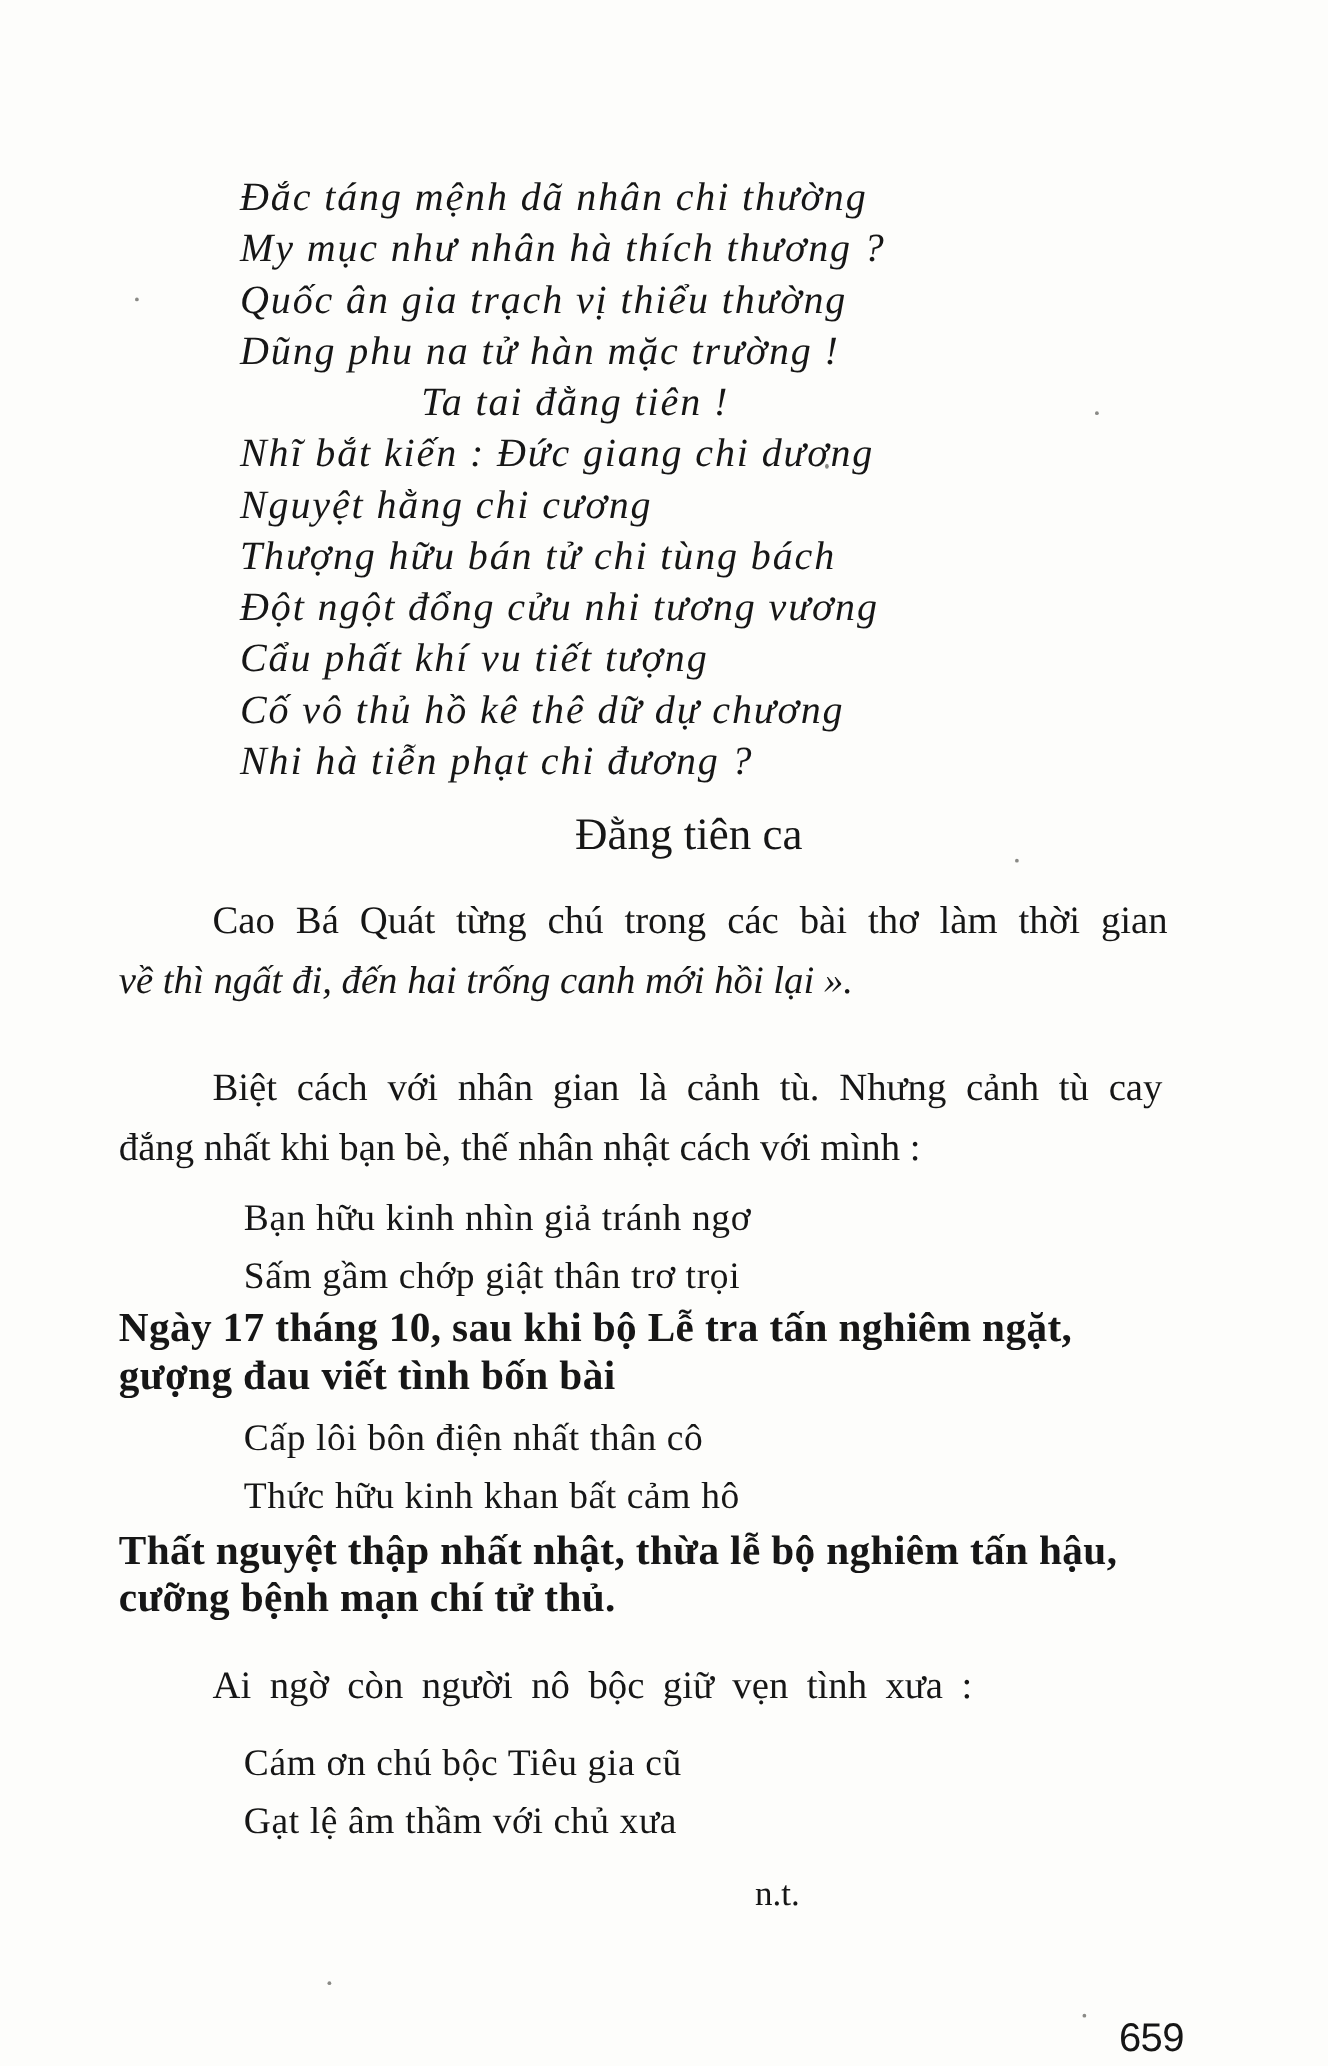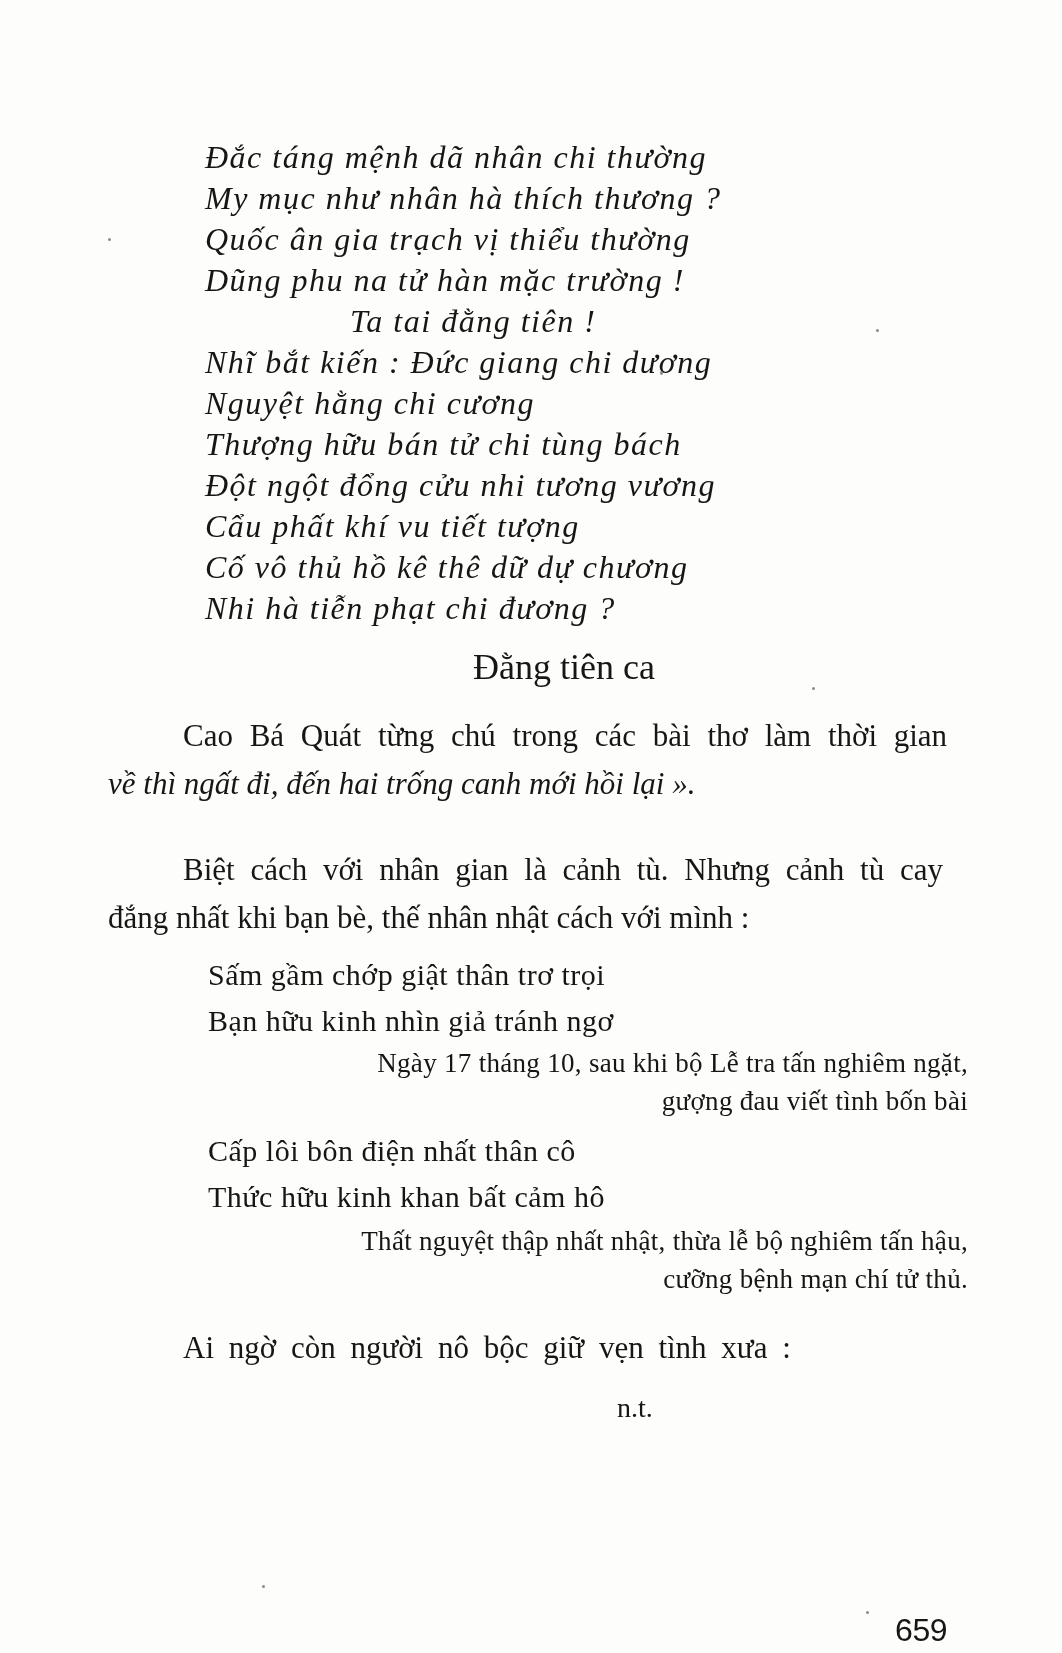--- a/index.html
+++ b/index.html
@@ -5,21 +5,21 @@
   html,body{margin:0;padding:0;background:#e8e8e6;}
   .page{
     position:relative;
     width:1062px;height:1653px;
     margin:0 auto;
     background:#fdfdfb;
     font-family:"Liberation Serif", serif;
     color:#161616;
     overflow:hidden;
   }
-  .content{position:absolute;left:108px;top:0;width:860px;}
+  .content{position:absolute;left:95px;top:0;width:860px;}
 
   
   .poem-italic{
     margin-top:137px;
     font-style:italic;
     font-size:32px;
     line-height:41px;
     letter-spacing:1.5px;
   }
   .poem-italic .pm{padding-left:97px;white-space:nowrap;}
@@ -50,24 +50,24 @@
     line-height:46px;
     letter-spacing:0.5px;
   }
   .poem-roman .pm{padding-left:100px;white-space:nowrap;}
   .pr2{margin-top:10px;}
   .pr3{margin-top:8px;}
   .pr4{margin-top:16px;}
 
   
   .note{
-    font-size:27px;
+    font-size:33px;
     line-height:38px;
-    text-align:right;
     letter-spacing:0.3px;
+    font-weight:bold;
   }
   .n2{margin-top:2px;}
 
   .nt{
     margin-top:17px;
     padding-left:509px;
     font-size:28px;
     line-height:38px;
     white-space:nowrap;
   }
@@ -116,22 +116,22 @@
       <div class="pline findent ws-a">Cao Bá Quát từng chú trong các bài thơ làm thời gian</div>
       <div class="pline it">về thì ngất đi, đến hai trống canh mới hồi lại ».</div>
     </div>
 
     <div class="para p2">
       <div class="pline findent ws-b">Biệt cách với nhân gian là cảnh tù. Nhưng cảnh tù cay</div>
       <div class="pline">đắng nhất khi bạn bè, thế nhân nhật cách với mình :</div>
     </div>
 
     <div class="poem-roman pr2">
+      <div class="pm">Bạn hữu kinh nhìn giả tránh ngơ</div>
       <div class="pm">Sấm gầm chớp giật thân trơ trọi</div>
-      <div class="pm">Bạn hữu kinh nhìn giả tránh ngơ</div>
     </div>
 
     <div class="note">
       <div>Ngày 17 tháng 10, sau khi bộ Lễ tra tấn nghiêm ngặt,</div>
       <div>gượng đau viết tình bốn bài</div>
     </div>
 
     <div class="poem-roman pr3">
       <div class="pm">Cấp lôi bôn điện nhất thân cô</div>
       <div class="pm">Thức hữu kinh khan bất cảm hô</div>
@@ -139,20 +139,24 @@
 
     <div class="note n2">
       <div>Thất nguyệt thập nhất nhật, thừa lễ bộ nghiêm tấn hậu,</div>
       <div>cưỡng bệnh mạn chí tử thủ.</div>
     </div>
 
     <div class="para p3">
       <div class="pline findent ws-c">Ai ngờ còn người nô bộc giữ vẹn tình xưa :</div>
     </div>
 
+    <div class="poem-roman pr4">
+      <div class="pm">Cám ơn chú bộc Tiêu gia cũ</div>
+      <div class="pm">Gạt lệ âm thầm với chủ xưa</div>
+    </div>
 
     <div class="nt">n.t.</div>
 
   </div>
 
   <div class="pagenum">659</div>
 
   <span class="speck sp1"></span>
   <span class="speck sp2"></span>
   <span class="speck sp3"></span>

